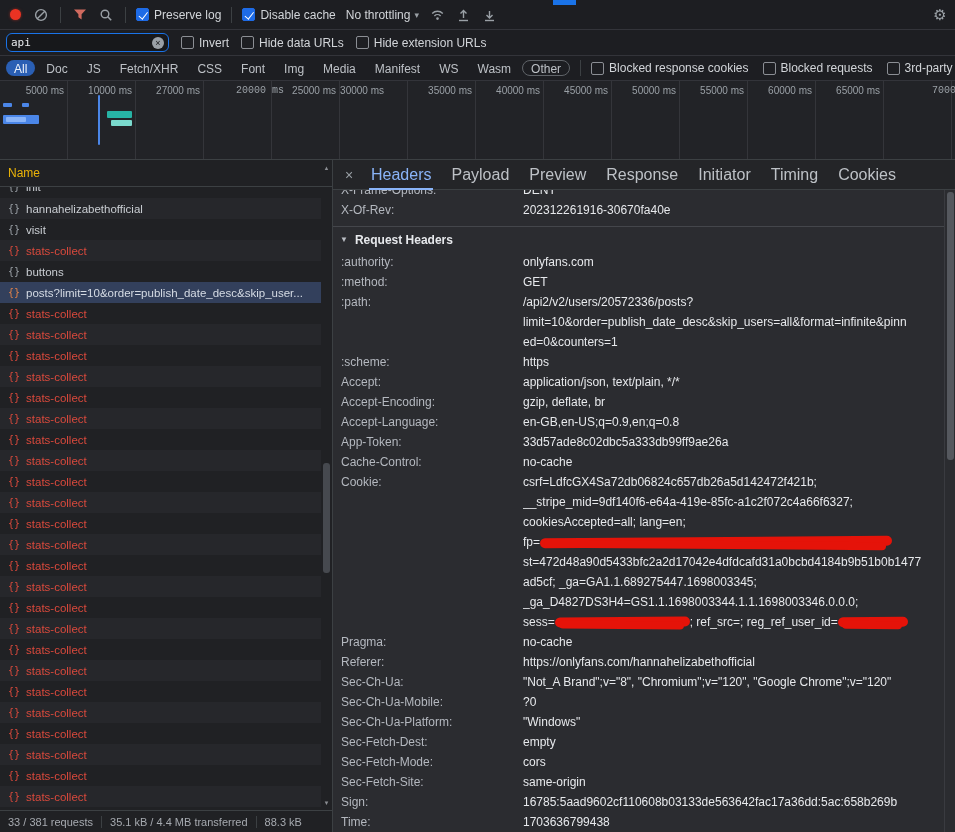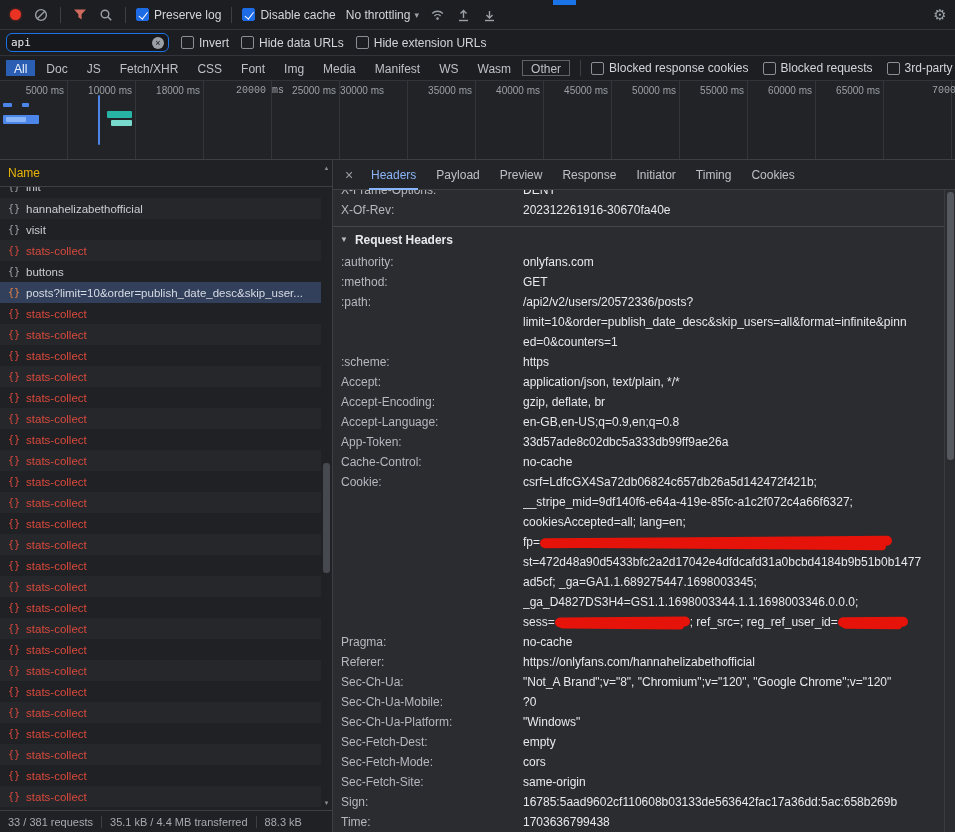--- a/index.html
+++ b/index.html
@@ -27,21 +27,21 @@
   .gearic{font-size:15px;color:#9aa0a6;line-height:1}
   .artifact{position:absolute;left:553px;top:0;width:23px;height:5px;background:#1a73e8}
 
   .filter-box{display:inline-flex;align-items:center;width:163px;height:19px;border:1px solid #1a73e8;
       border-radius:6px;background:#17181b;padding:0 4px;gap:4px;flex:0 0 auto}
   .fb-text{flex:1;font-family:"DejaVu Sans Mono","Liberation Mono",monospace;font-size:11px;color:#e8eaed}
   .fb-clear{width:12px;height:12px;border-radius:50%;background:#9aa0a6;color:#17181b;font-size:9px;
       line-height:12px;text-align:center;flex:0 0 auto}
 
   #pills{display:flex;align-items:center;gap:3px}
-  .pill{display:inline-block;padding:0 8px;height:16px;line-height:18px;border-radius:0;font-size:12px;color:#bdc1c6;white-space:nowrap}
+  .pill{display:inline-block;padding:0 8px;height:16px;line-height:18px;border-radius:9px;font-size:12px;color:#bdc1c6;white-space:nowrap}
   .pill.active{background:var(--filter-pill-bg,#2a5fb4);color:#eef3fb}
   .pill.outlined{border:1px solid #5f6368;line-height:16px}
   #more-filters{display:flex;align-items:center;gap:14px}
 
   
   .timeline{position:absolute;left:0;top:81px;width:955px;height:79px;background:#222327;
       border-bottom:1px solid #3c4043;overflow:hidden;
       background-image:repeating-linear-gradient(to right,transparent 0 67px,#34353a 67px 68px)}
   .tl-label{position:absolute;top:4px;width:64px;text-align:right;font-size:10px;color:#9aa0a6;white-space:nowrap}
   .tl-mark{position:absolute;border-radius:1px}
@@ -66,21 +66,21 @@
   .sarrow.up{top:2px}.sarrow.down{bottom:2px}
   .sthumb{position:absolute;left:2px;width:7px;top:300px;height:110px;background:#46494f;border-radius:3px}
   .status{position:absolute;left:0;right:0;bottom:0;height:22px;background:#202124;border-top:1px solid #3c4043;
       display:flex;align-items:center;gap:8px;padding:0 8px;font-size:11px;color:#a6aab0;white-space:nowrap;overflow:hidden}
   .sdiv{width:1px;height:12px;background:#3c4043;flex:0 0 auto}
 
   
   .right{position:absolute;left:332px;top:160px;width:623px;height:672px;background:#2b2c30;border-left:1px solid #3c4043}
   .tabs{height:30px;display:flex;align-items:center;background:#242528;border-bottom:1px solid #3c4043;padding-left:4px}
   .tclose{width:24px;text-align:center;font-size:14px;color:#9aa0a6;flex:0 0 auto}
-  .tab{padding:0 10px;height:30px;line-height:30px;font-size:12px;color:#bdc1c6;position:relative;white-space:nowrap}
+  .tab{padding:0 10px;height:30px;line-height:30px;font-size:16px;color:#bdc1c6;position:relative;white-space:nowrap}
   .tab.active{color:var(--accent-blue,#8ab4f8)}
   .tab.active::after{content:"";position:absolute;left:8px;right:8px;bottom:0;height:2px;background:var(--accent-blue,#8ab4f8)}
   .hdrs{position:absolute;left:0;right:11px;top:30px;bottom:0;overflow:hidden;font-size:12px}
   .rsb{position:absolute;right:0;top:30px;bottom:0;width:11px;background:#2b2c30;border-left:1px solid #3a3b40}
   .sthumb2{position:absolute;left:2px;width:7px;top:2px;height:268px;background:#55585e;border-radius:3px}
   .hrow{display:flex;line-height:20px}
   .hname{flex:0 0 190px;padding-left:8px;color:#b4b8bf;white-space:nowrap;overflow:hidden}
   .hval{flex:1;color:#e7e9ec;white-space:pre;overflow:hidden}
   .hline{height:20px;overflow:hidden;white-space:pre}
   .clip{height:10px;overflow:hidden}
@@ -208,21 +208,21 @@
           <span class="box"></span>
           <span class="cbl">3rd-party requests</span>
         </label>
       </div>
   </div>
 
   <div class="timeline">
     <div id="tl-labels">
         <span class="tl-label" style="left: 0px;">5000 ms</span>
         <span class="tl-label" style="left: 68px;">10000 ms</span>
-        <span class="tl-label" style="left: 136px;">18000 ms</span>
+        <span class="tl-label" style="left: 136px;">27000 ms</span>
         <span class="tl-label" style="left: 220px; font-family: Liberation Mono, monospace;">20000 ms</span>
         <span class="tl-label" style="left: 272px;">25000 ms</span>
         <span class="tl-label" style="left: 320px;">30000 ms</span>
         <span class="tl-label" style="left: 408px;">35000 ms</span>
         <span class="tl-label" style="left: 476px;">40000 ms</span>
         <span class="tl-label" style="left: 544px;">45000 ms</span>
         <span class="tl-label" style="left: 612px;">50000 ms</span>
         <span class="tl-label" style="left: 680px;">55000 ms</span>
         <span class="tl-label" style="left: 748px;">60000 ms</span>
         <span class="tl-label" style="left: 816px;">65000 ms</span>

